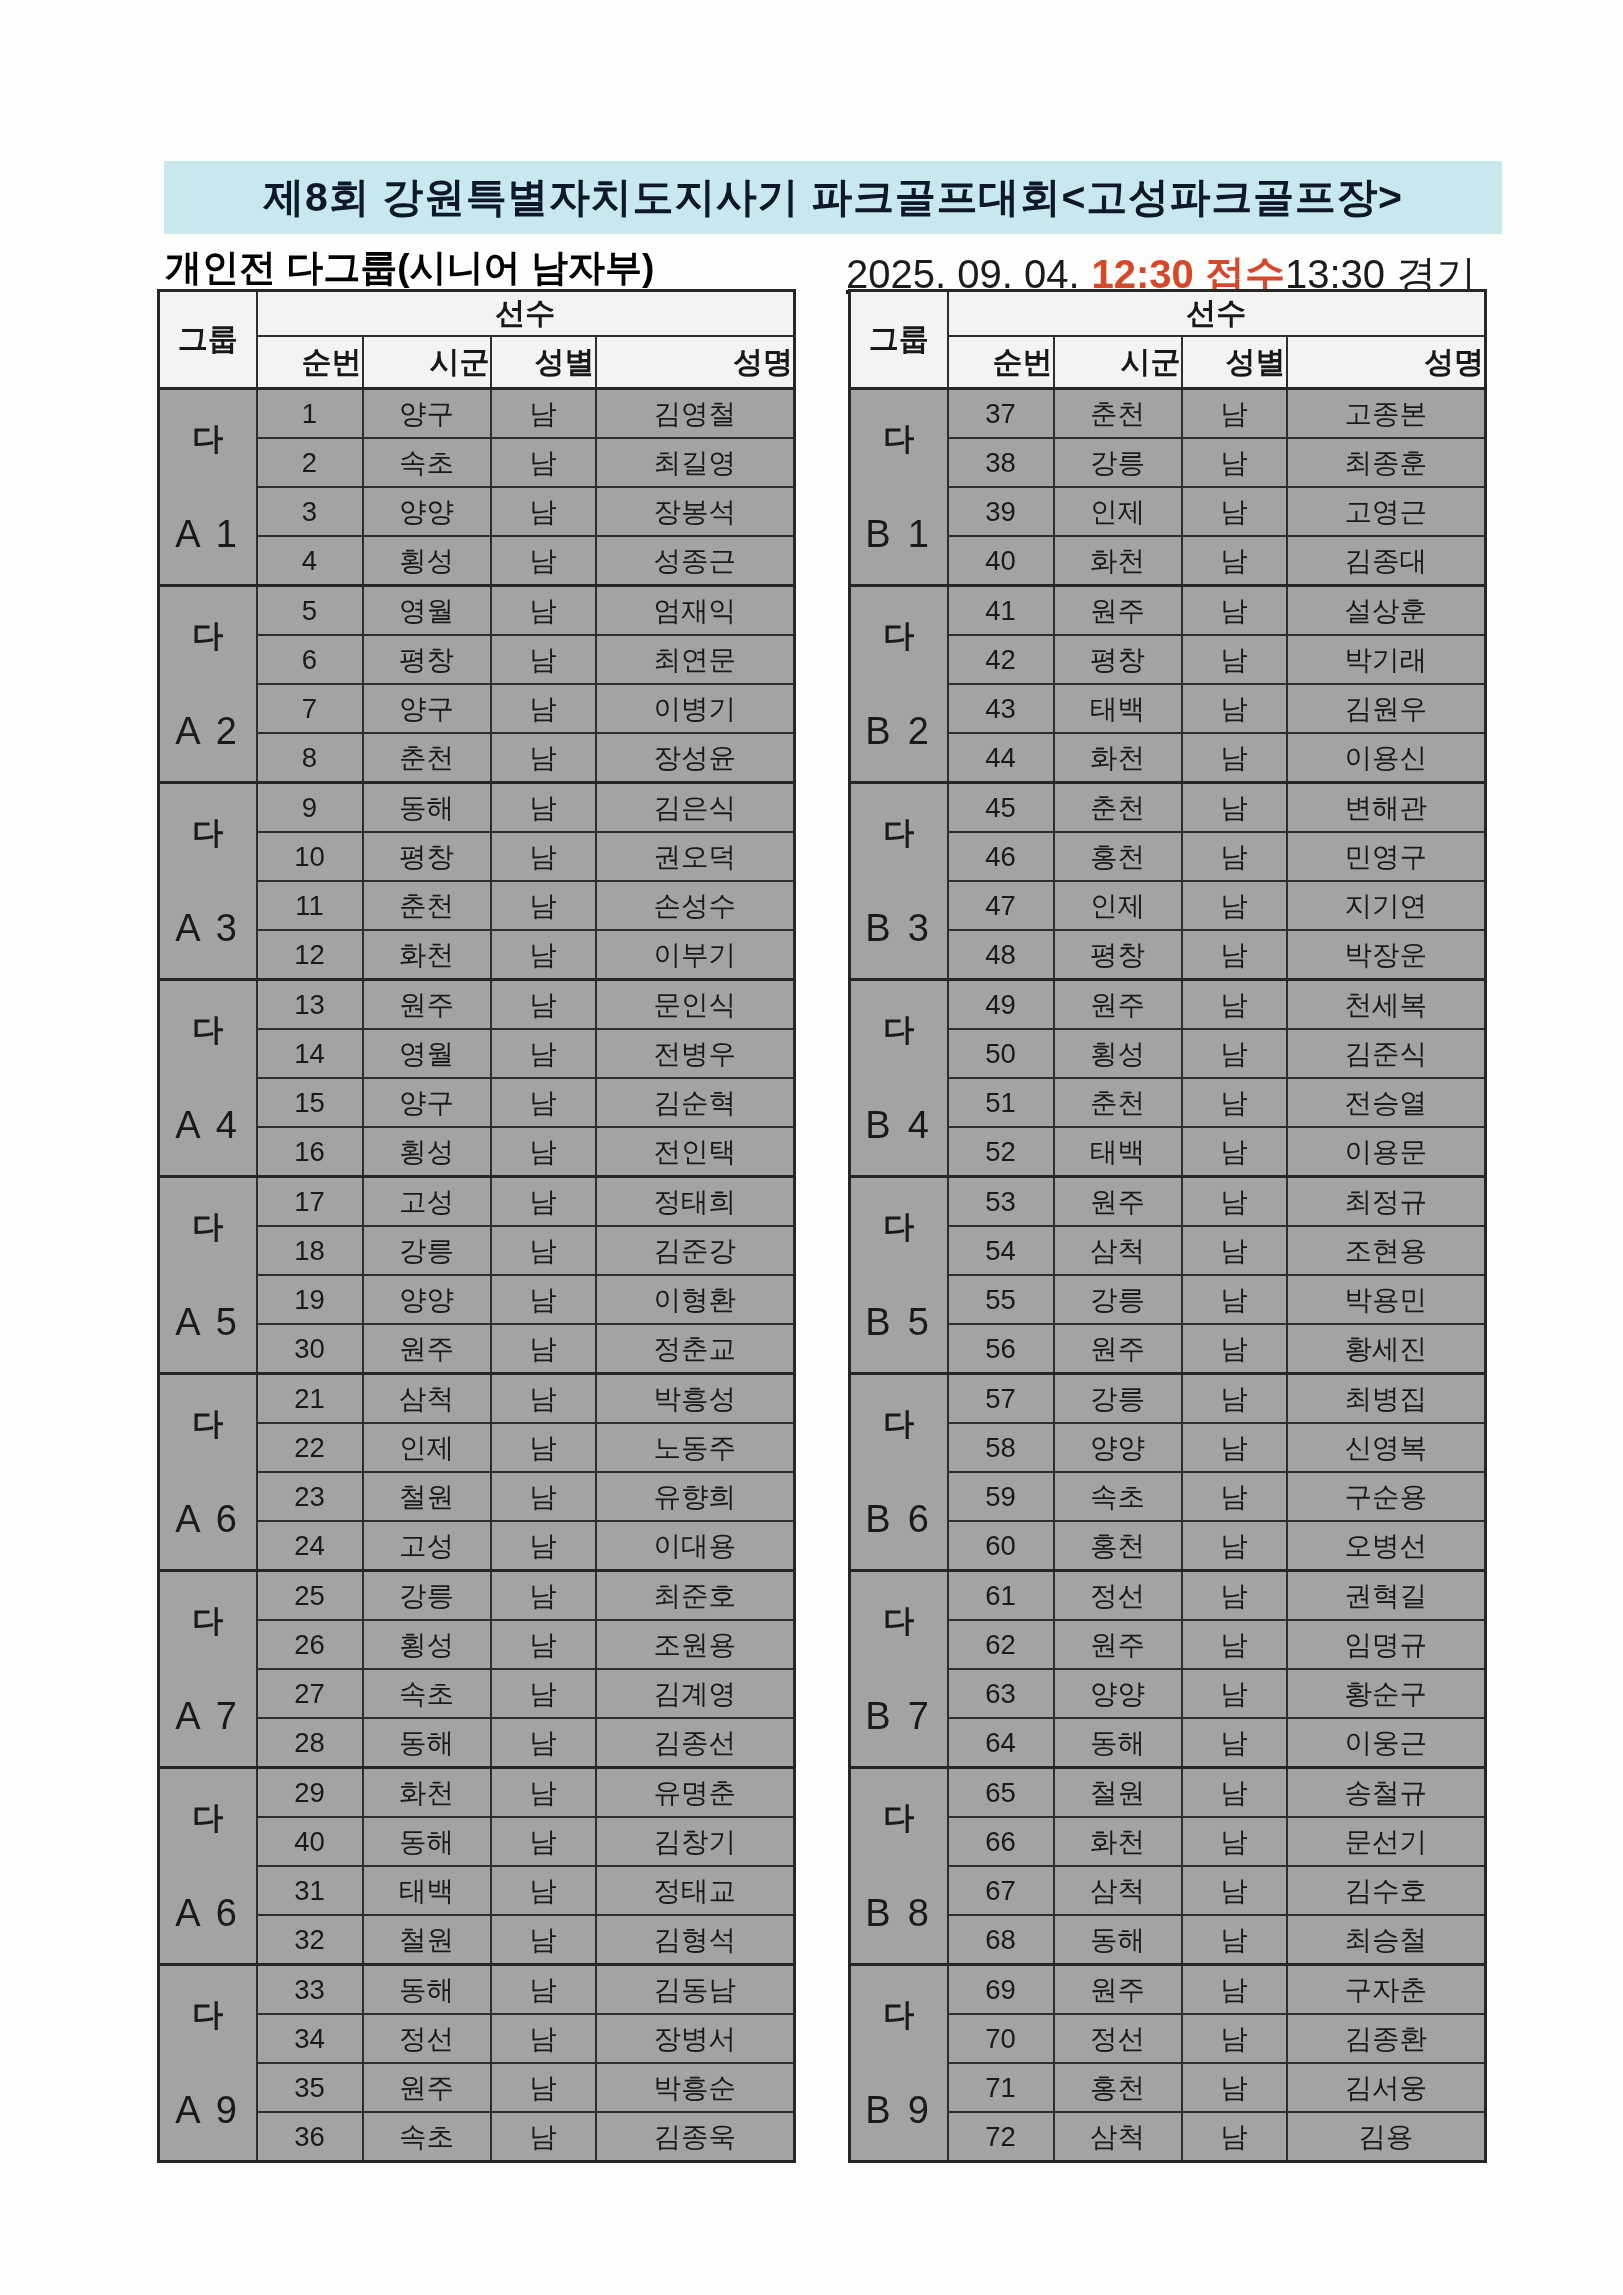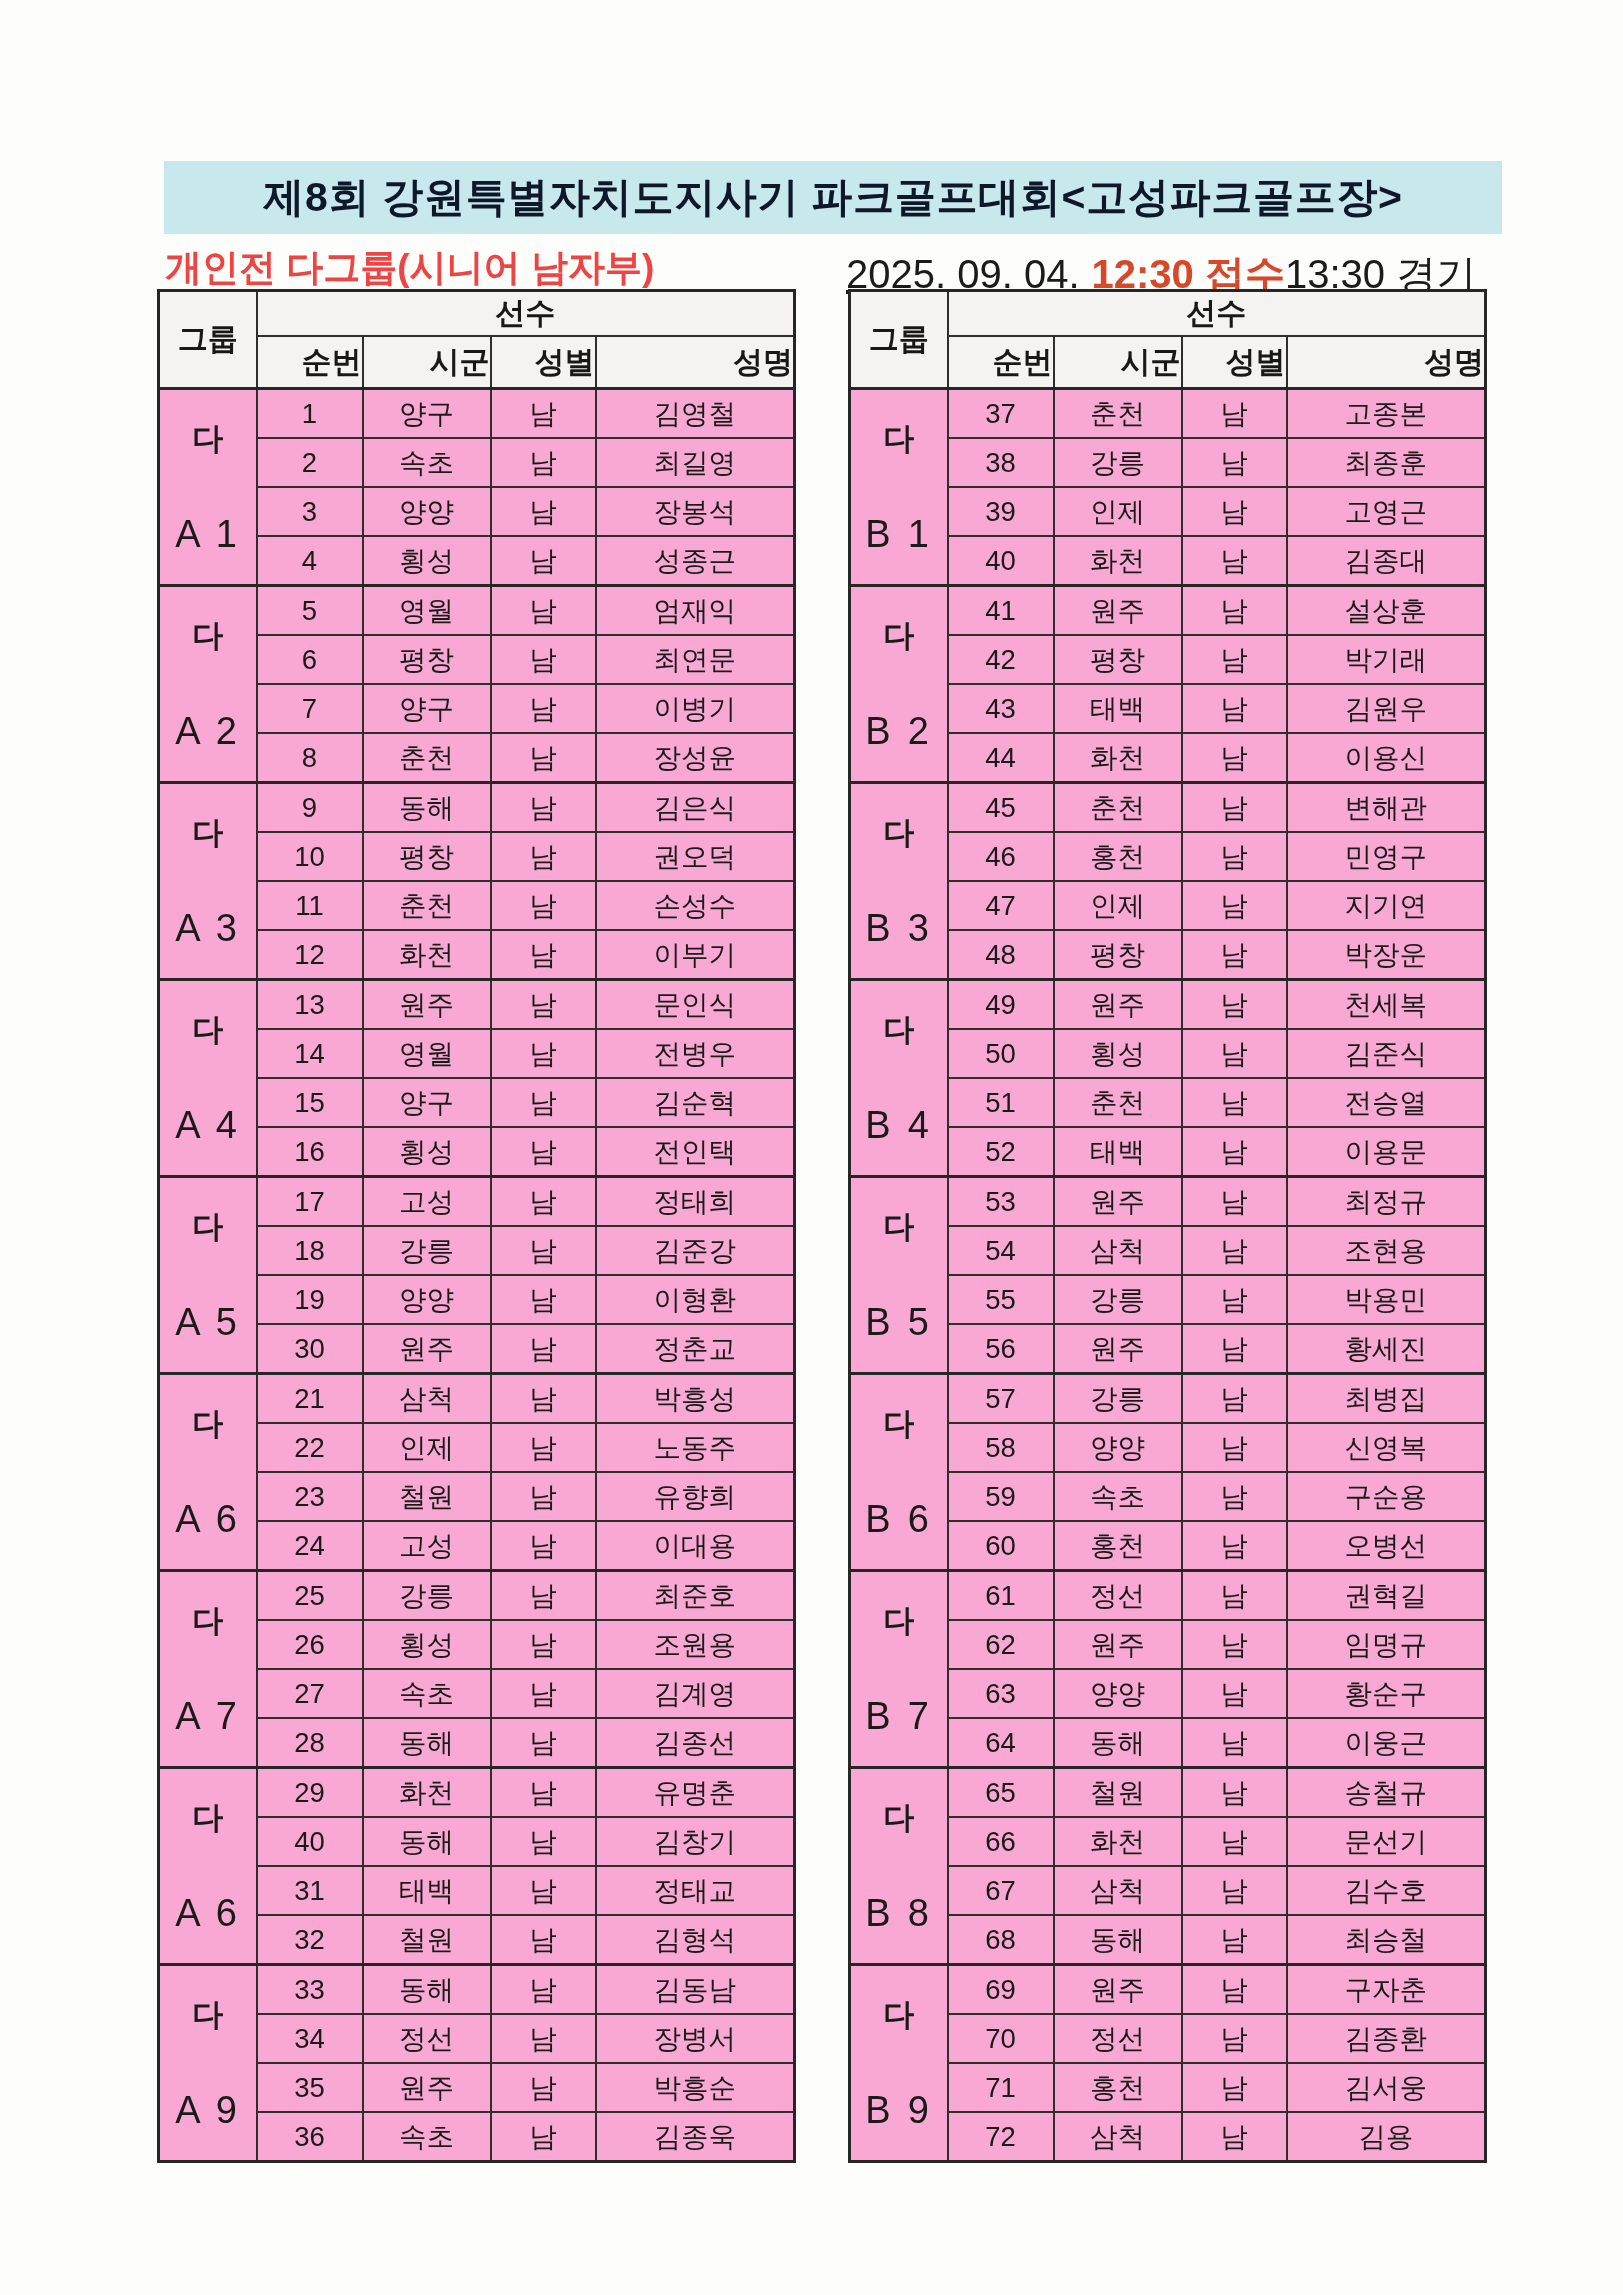--- a/index.html
+++ b/index.html
@@ -15,37 +15,37 @@
     position:absolute; left:164px; top:161px;
     width:1338px; height:73px;
     background:#c7e9ee;
     display:flex; align-items:center; justify-content:center;
     font-size:41px; font-weight:bold; letter-spacing:0.7px;
     color:#0f172a; white-space:nowrap;
   }
   .subtitle {
     position:absolute; left:165px; top:243px;
     font-size:37px; font-weight:bold;
-    color:#ef4444; white-space:nowrap;
+    color:#000000; white-space:nowrap;
   }
   .schedule {
     position:absolute; left:846px; top:247px; width:621px;
     display:flex; justify-content:space-between; align-items:baseline;
     font-size:40px; color:#1b1b1b; white-space:nowrap;text-decoration:underline;
   }
   .schedule .red { color:#d7472a; font-weight:bold;margin-left:12px; }
   .tables {
     position:absolute; left:157px; top:289px;
     display:flex; gap:52px;
   }
   table.roster {
     border-collapse:collapse; table-layout:fixed;
     width:636px;
     border:3.3px solid #262626;
-    background:#f9a8d4;
+    background:#a3a3a3;
   }
   table.roster th, table.roster td {
     border:2px solid #2e2e2e;
     text-align:center; vertical-align:middle;
     padding:0; overflow:hidden;
   }
   table.roster thead th {
     font-weight:bold; font-size:30px;
     background:#f4f3f1; color:#181818;
   }

